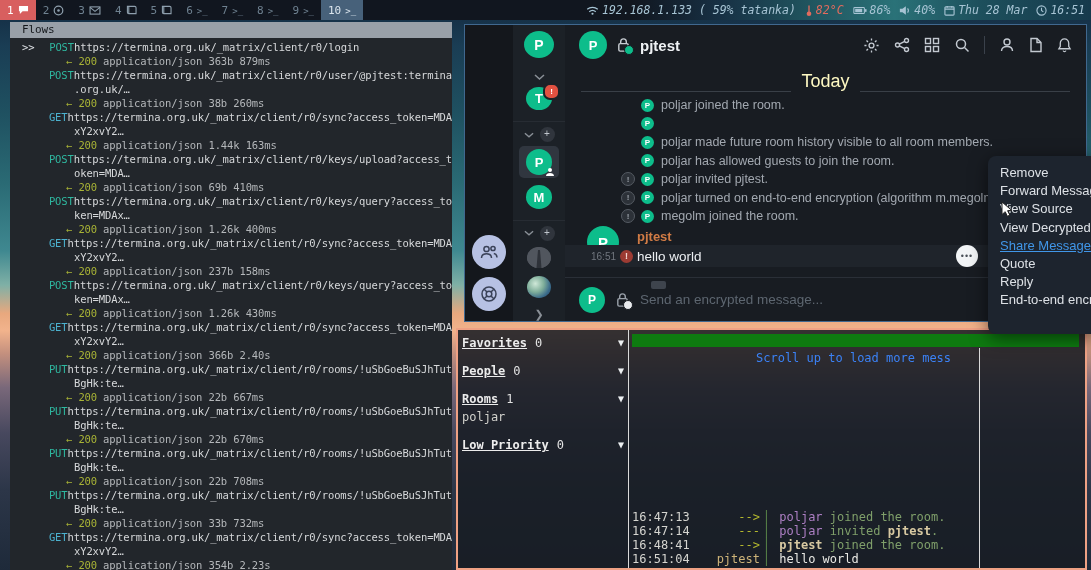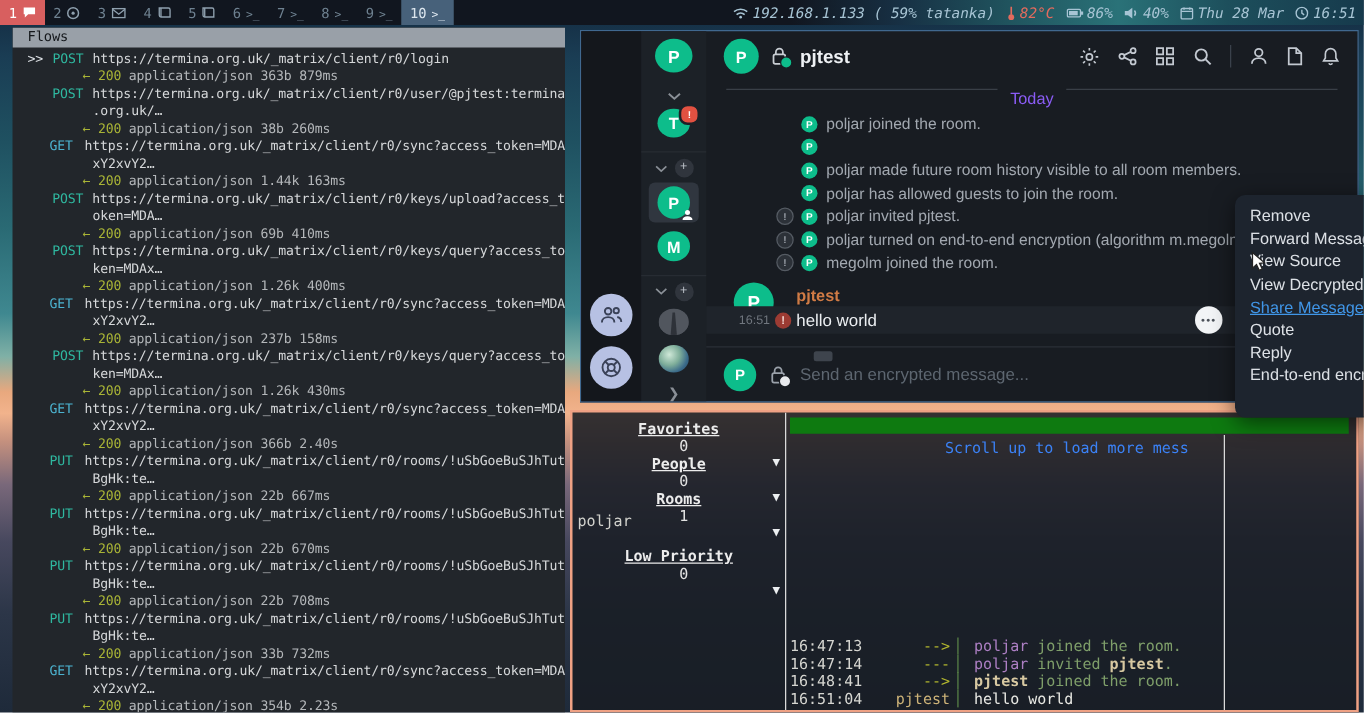--- a/index.html
+++ b/index.html
@@ -23,21 +23,21 @@
   .status{margin-left:auto;display:flex;align-items:center;gap:9px;padding-right:6px;color:#a7c4d4;font-size:11.5px;}
   .seg{display:flex;align-items:center;gap:3px;font-style:italic;}
   .seg.temp{color:#e26b5e;}
   
   .flows{position:absolute;left:10px;top:22px;width:442px;height:548px;background:#22262b;
     font-size:10.5px;line-height:14px;letter-spacing:-0.12px;overflow:hidden;}
   .fl-head{height:16px;background:#99a0a8;color:#15181c;font-size:11px;line-height:16px;padding-left:12px;}
   .fl-body{padding-top:2px;}
   .fl-line{white-space:nowrap;height:14px;display:flex;padding-left:12px;color:#d6d8da;}
   .fl-gutter{width:20px;color:#dfe3e7;}
-  .fl-method{width:32px;}
+  .fl-method{width:32px;text-align:right;}
   .m-POST,.m-PUT{color:#2fb8a0;}
   .m-GET{color:#4cb2cf;}
   .fl-cont{padding-left:64px;}
   .fl-resp{padding-left:56px;}
   .fl-code{color:#a9b436;margin-right:6px;}
   .fl-meta{color:#b4b7ba;}
   
   .element{position:absolute;left:464px;top:24px;width:621px;height:296px;background:#181c22;
     border:1px solid #40688f;display:flex;font-family:"Liberation Sans",sans-serif;}
   .spacebar{width:48px;background:#14171c;display:flex;flex-direction:column;align-items:center;}
@@ -58,21 +58,21 @@
   .rl-globe{background:radial-gradient(circle at 35% 35%,#cfe8d8,#7fae9a 40%,#3a6a8a 70%,#24485e);}
   .rl-more{color:#8a9097;font-size:11px;margin-top:6px;}
   
   .main{flex:1;display:flex;flex-direction:column;min-width:0;}
   .m-header{height:40px;display:flex;align-items:center;padding:0 14px;gap:9px;}
   .room-av{width:28px;height:28px;font-size:13px;}
   .room-name{color:#eef1f4;font-size:15px;font-weight:600;}
   .hd-icons{margin-left:auto;display:flex;align-items:center;gap:14px;}
   .hd-div{width:1px;height:18px;background:#3a414b;}
   .timeline{flex:1;display:flex;flex-direction:column;min-height:0;}
-  .day{display:flex;align-items:flex-start;gap:10px;color:#8b5cf6;font-size:13px;margin:6px 16px 4px;}
+  .day{display:flex;align-items:flex-end;gap:10px;color:#fef9c3;font-size:18px;margin:6px 16px 4px;}
   .day .ln{flex:1;height:1px;background:#393f47;}
   .event{display:flex;align-items:center;height:18.5px;padding-left:56px;font-size:12.5px;color:#a2a8b0;white-space:nowrap;}
   .ev-warn{width:20px;display:flex;align-items:center;}
   .warn-ic{width:12px;height:12px;border-radius:50%;background:#2c3138;border:1px solid #555b63;color:#9aa0a8;
     font-size:8px;font-weight:bold;display:flex;align-items:center;justify-content:center;}
   .ev-av{width:20px;display:flex;align-items:center;}
   .av-mini{width:13px;height:13px;font-size:8px;}
   .msg-group{margin-top:auto;margin-bottom:10px;}
   .msg-name-row{position:relative;padding-left:72px;height:18px;display:flex;align-items:center;}
   .msg-avatar{position:absolute;left:22px;top:-1px;width:32px;height:32px;font-size:15px;}
@@ -96,21 +96,21 @@
   .ctxmenu{position:absolute;left:988px;top:156px;width:103px;height:162px;background:#1d242e;z-index:20;
     border-radius:8px 0 0 8px;box-shadow:0 4px 18px rgba(0,0,0,.55);padding:8px 0 8px 12px;overflow:hidden;
     font-family:"Liberation Sans",sans-serif;}
   .ctx-item{font-size:13px;color:#dde1e6;line-height:18.2px;white-space:nowrap;}
   .ctx-item.link{color:#4096e8;text-decoration:underline;}
   .cursor{position:absolute;left:1001px;top:201px;z-index:30;}
   
   .weechat{position:absolute;left:456px;top:328px;width:627px;height:238px;border:2px solid #efa184;
     background:rgba(24,29,36,0.87);font-size:12px;line-height:14px;color:#e9e9e4;overflow:hidden;}
   .wc-panel{position:absolute;left:0;top:0;bottom:0;width:170px;padding:6px 4px 0 4px;box-sizing:border-box;}
-  .wc-sec{display:flex;align-items:center;height:14px;margin-bottom:14px;flex-direction:column;}
+  .wc-sec{display:flex;align-items:center;height:14px;margin-bottom:14px;}
   .wc-label{font-weight:bold;text-decoration:underline;color:#ececec;}
   .wc-count{margin-left:8px;color:#e2e2e2;}
   .wc-tri{margin-left:auto;color:#eceff1;font-size:10px;}
   .wc-room{height:14px;margin:-10px 0 14px 0;color:#d2d2cd;}
   .wc-vline{position:absolute;top:0;bottom:0;width:1px;background:#dadada;}
   .wc-greenbar{position:absolute;left:174px;top:4px;width:447px;height:13px;background:#0e7a10;}
   .wc-notice{position:absolute;left:298px;top:21px;color:#3b82f6;white-space:nowrap;width:222px;overflow:hidden;}
   .wc-log{position:absolute;left:174px;bottom:2px;width:347px;overflow:hidden;}
   .wc-line{display:flex;height:14px;white-space:pre;}
   .wc-t{width:58px;color:#d5d5d0;}

